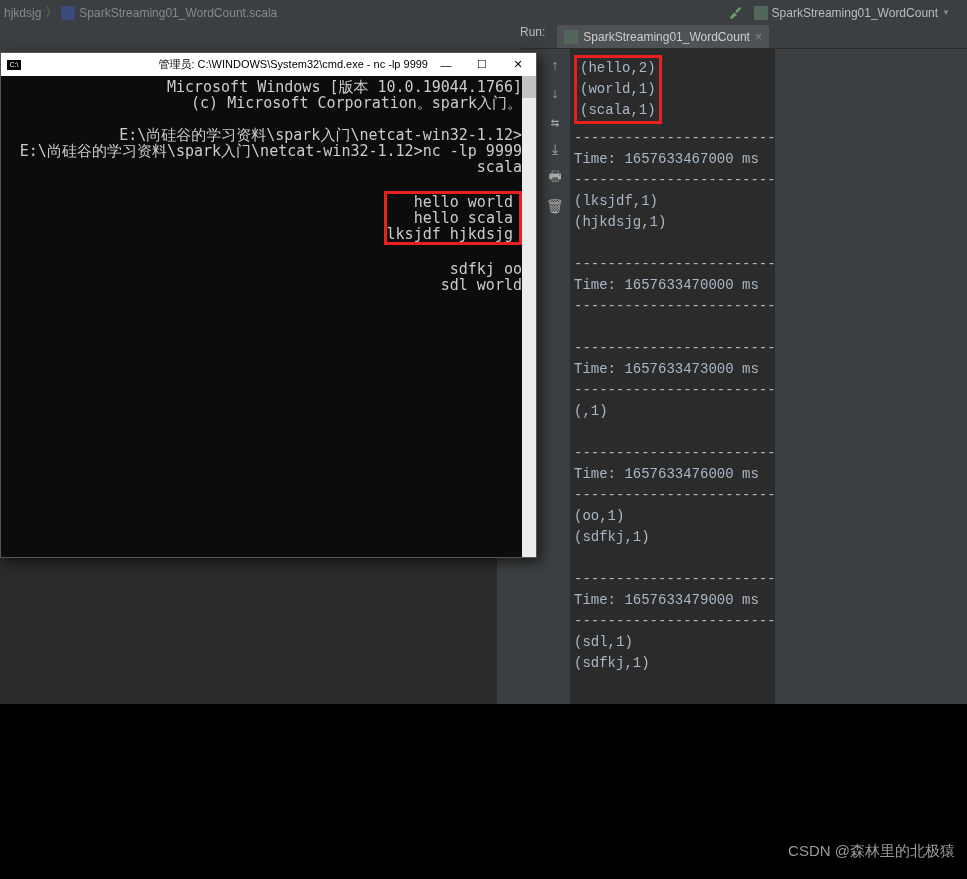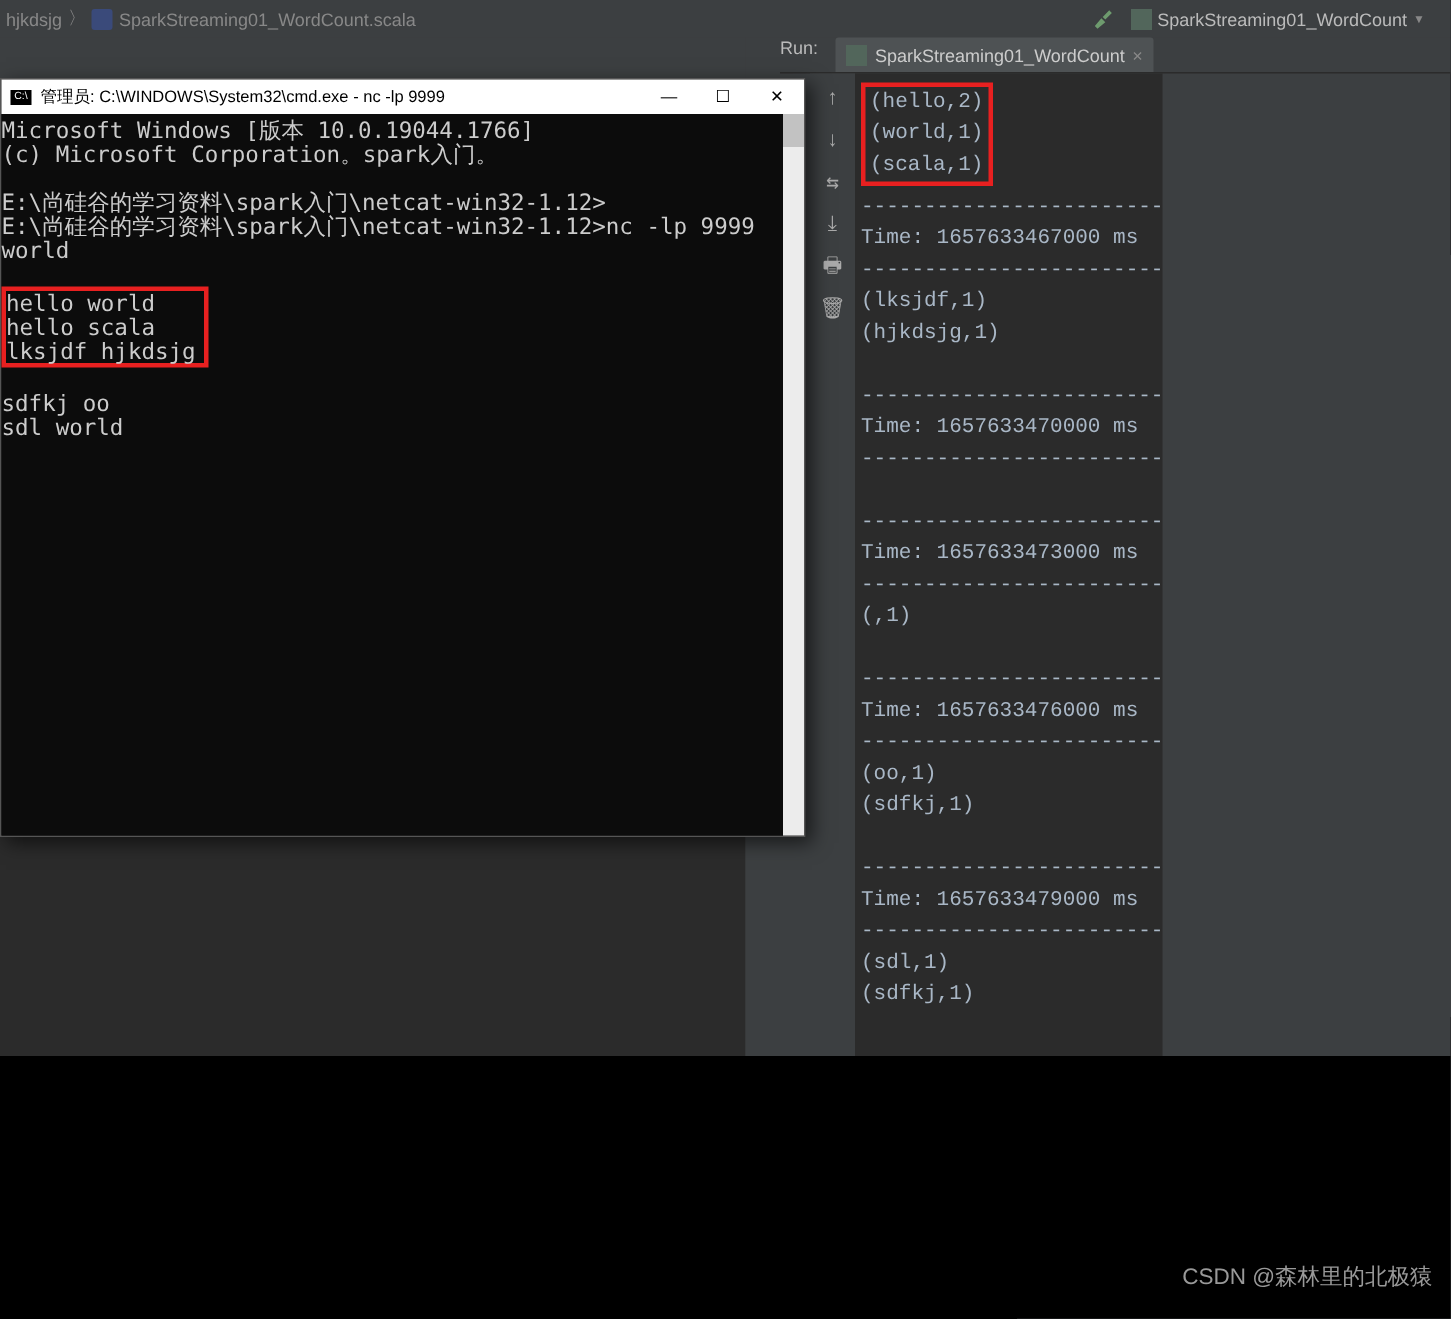--- a/index.html
+++ b/index.html
@@ -140,20 +140,21 @@
     }
     .cmd-window {
       position: absolute;
       top: 52px;
       left: 0;
       width: 537px;
       height: 506px;
       background: #0c0c0c;
       border: 1px solid #555;
       box-shadow: 4px 4px 12px rgba(0,0,0,0.6);
+      text-align: right;
     }
     .cmd-titlebar {
       height: 23px;
       background: #fff;
       color: #000;
       display: flex;
       align-items: center;
       font-family: "Segoe UI", "Microsoft YaHei", sans-serif;
       font-size: 11px;
       padding-left: 6px;
@@ -331,21 +332,21 @@
       <div class="cmd-btn">—</div>
       <div class="cmd-btn">☐</div>
       <div class="cmd-btn">✕</div>
     </div>
   </div>
   <div class="cmd-body"><span>Microsoft Windows [版本 10.0.19044.1766]</span>
 <span>(c) Microsoft Corporation。spark入门。</span>
 
 <span>E:\尚硅谷的学习资料\spark入门\netcat-win32-1.12&gt;</span>
 <span>E:\尚硅谷的学习资料\spark入门\netcat-win32-1.12&gt;nc -lp 9999</span>
-<span>world</span>
+<span>scala</span>
 
 <span class="cmd-red-box">hello world
 hello scala
 lksjdf hjkdsjg</span>
 
 <span>sdfkj oo</span>
 <span>sdl world</span></div>
   <div class="cmd-scroll">
     <div class="cmd-scroll-thumb"></div>
   </div>

